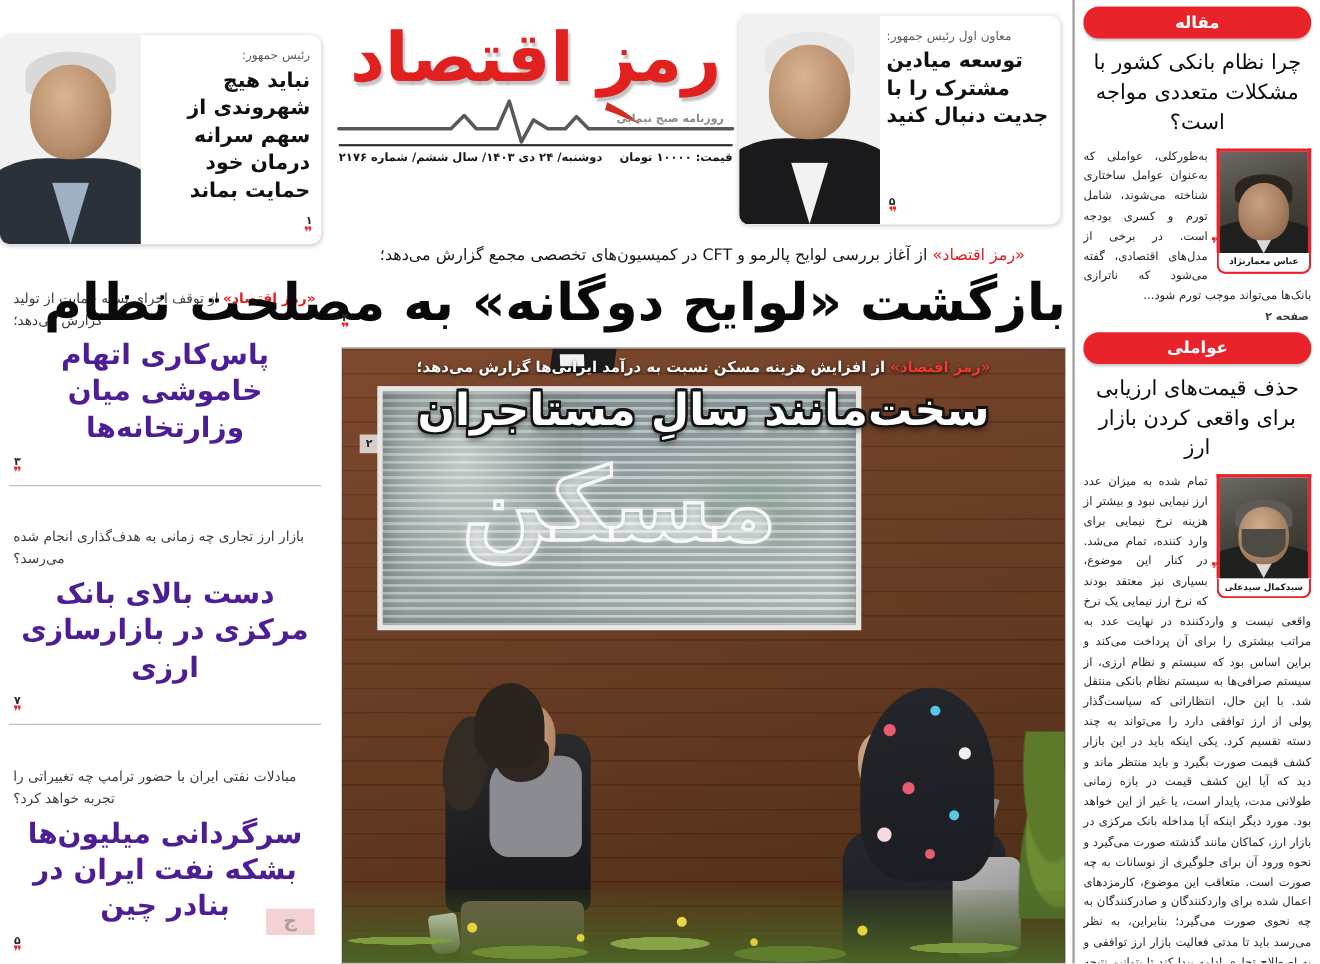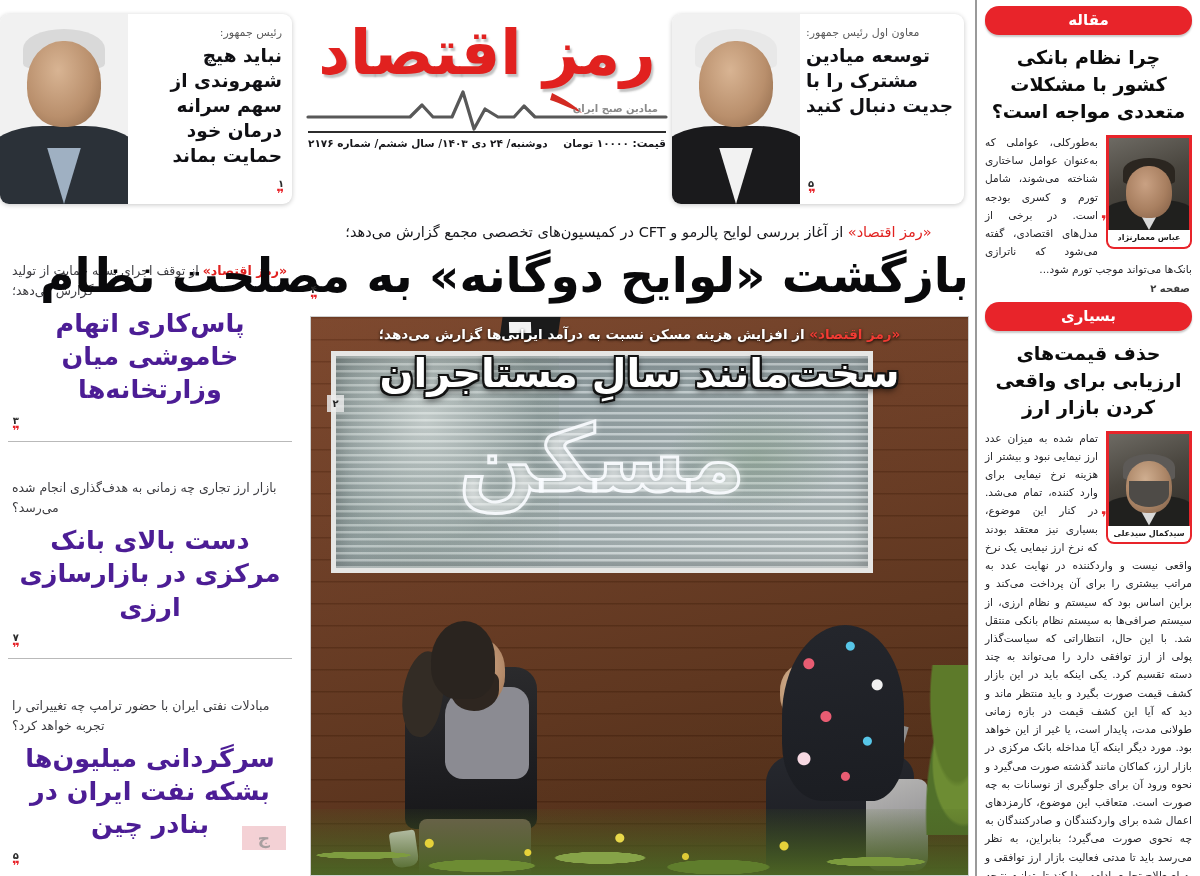--- a/index.html
+++ b/index.html
@@ -43,21 +43,21 @@
     padding: 5px 0 6px 0;
     border-radius: 14px;
     letter-spacing: 0.5px;
     box-shadow: 0 2px 2px rgba(0,0,0,0.22);
     margin-bottom: 7px;
   }
 
   .op-headline {
     text-align: center;
     font-size: 19px;
-    font-weight: bold;
+    font-weight: normal;
     line-height: 1.42;
     color: #0c0c0c;
     padding: 2px 2px 8px 2px;
   }
 
   .op-body-wrap { position: relative; }
 
   .op-photo-box {
     float: right;
     width: 86px;
@@ -363,22 +363,22 @@
     inset: 0;
     background:
       repeating-linear-gradient(180deg,
         rgba(0,0,0,0.10) 0px, rgba(0,0,0,0.10) 1px,
         rgba(255,255,255,0.03) 2px, rgba(255,255,255,0.03) 22px),
       linear-gradient(165deg, #7a4328 0%, #6a3a21 32%, #5a3119 64%, #45240f 100%);
   }
 
   .shopwin {
     position: absolute;
-    left: 20px; top: 34px;
-    width: 542px; height: 222px;
+    left: 32px; top: 34px;
+    width: 440px; height: 222px;
     background: linear-gradient(160deg, #8d9a9c 0%, #9fadb0 30%, #b7c3c4 70%, #cfd7d7 100%);
     border: 5px solid #e6e6e4;
     box-shadow: inset 0 0 22px rgba(0,0,0,0.32);
     overflow: hidden;
   }
   .blinds {
     position: absolute; inset: 0;
     background: repeating-linear-gradient(180deg,
       rgba(255,255,255,0.30) 0px, rgba(255,255,255,0.30) 2px,
       rgba(60,70,72,0.22) 3px, rgba(60,70,72,0.22) 7px);
@@ -605,21 +605,21 @@
   .rightcol {
     width: 302px;
     order: 1;
     padding: 0 10px 0 8px;
     display: flex;
     flex-direction: column;
   }
 
   .rc-top {
     height: 218px;
-    padding-top: 6px;
+    padding-top: 24px;
   }
 
   .rc-stories {
     flex: 1;
     display: flex;
     flex-direction: column;
     padding-top: 6px;
   }
 
   .rc-item {
@@ -743,21 +743,21 @@
 
     <div class="masthead-row">
 
       <div class="logo-col">
         <div class="logo-title">رمز اقتصاد</div>
         <div class="pulse-wrap">
           <svg width="370" height="44" viewBox="0 0 370 44">
             <path d="M6 30 L108 30 L120 18 L131 30 L150 30 L161 5 L172 42 L183 22 L196 30 L212 30 L222 19 L233 30 L364 30" fill="none" stroke="#585858" stroke-width="3.2" stroke-linejoin="round" stroke-linecap="round"></path>
             <path d="M250 6 C262 12, 272 18, 280 26 C270 22, 258 16, 248 13 Z" fill="#d32a22"></path>
           </svg>
-          <div class="logo-sub">میادین صبح ایران</div>
+          <div class="logo-sub">روزنامه صبح نیمایی</div>
         </div>
         <div class="logo-meta">
           <span>دوشنبه/ ۲۴ دی ۱۴۰۳/ سال ششم/ شماره ۲۱۷۶</span>
           <span>قیمت: ۱۰۰۰۰ تومان</span>
         </div>
       </div>
 
       <div class="quote-card">
         <div class="portrait vp">
           <div class="pbg"></div>
@@ -851,21 +851,21 @@
           <div class="op-author">عباس معمارنژاد
             <span class="quote-tag">❞</span>
           </div>
         </div>
         <div class="op-text">به‌طورکلی، عواملی که به‌عنوان عوامل ساختاری شناخته می‌شوند، شامل تورم و کسری بودجه است. در برخی از مدل‌های اقتصادی، گفته می‌شود که ناترازی بانک‌ها می‌تواند موجب تورم شود...</div>
       </div>
       <div class="op-page-ref">صفحه ۲</div>
     </div>
 
     <div>
-      <div class="section-banner">بسیاری</div>
+      <div class="section-banner">عواملی</div>
       <div class="op-headline">حذف قیمت‌های ارزیابی برای واقعی کردن بازار ارز</div>
       <div class="op-body-wrap">
         <div class="op-photo-box">
           <div class="op-photo op-photo-2">
             <div class="body"></div>
             <div class="shirt"></div>
             <div class="hair"></div>
             <div class="face"></div>
             <div class="beard"></div>
           </div>

